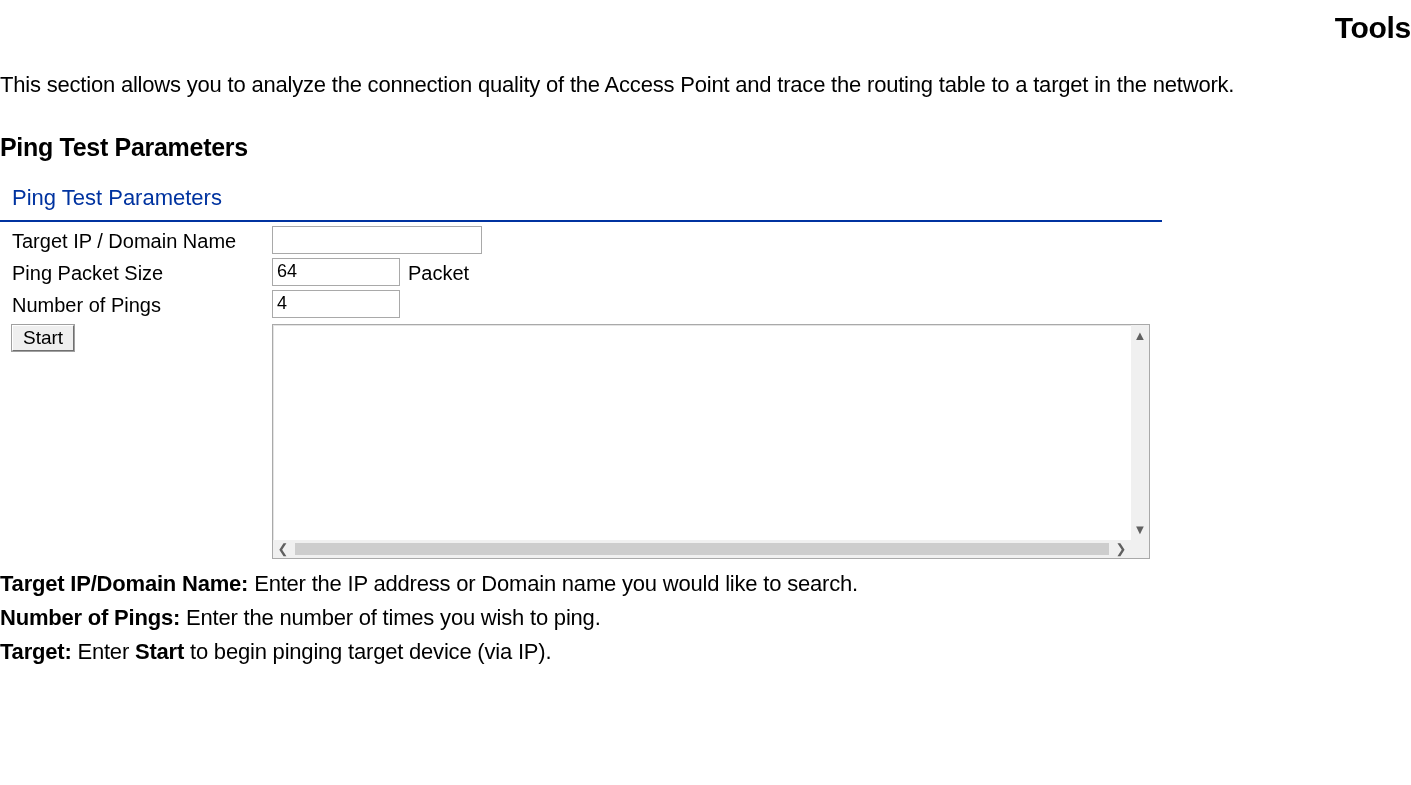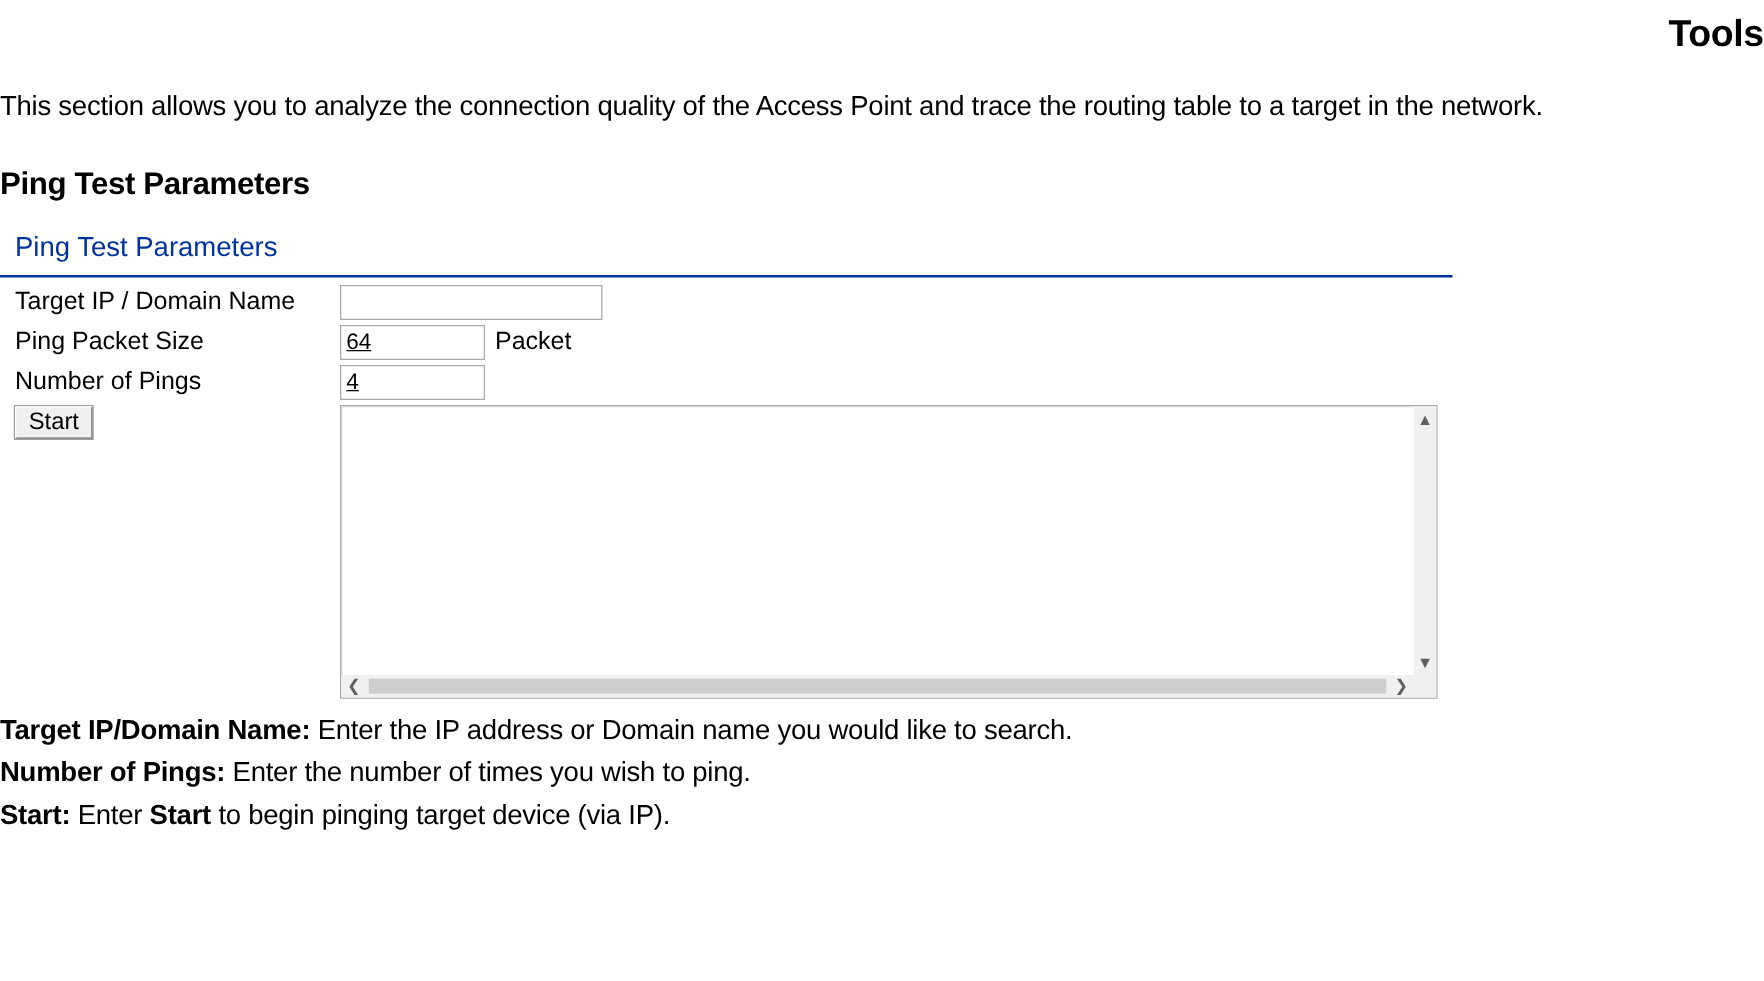--- a/index.html
+++ b/index.html
@@ -41,37 +41,37 @@
       padding: 0 0 6px 12px;
       border-bottom: 2px solid #0033a0;
     }
     .form-area {
       padding: 4px 0 0 12px;
       font-family: Arial, sans-serif;
       font-size: 20px;
     }
     .form-row {
       display: flex;
-      align-items: flex-end;
+      align-items: flex-start;
       min-height: 30px;
       margin-bottom: 2px;
     }
     .form-label {
       width: 260px;
       flex: 0 0 260px;
     }
     .text-input {
       border: 1px solid #a9a9a9;
       height: 28px;
       padding: 1px 4px;
       font-size: 18px;
       font-family: Arial, sans-serif;
     }
     .input-target { width: 210px; }
-    .input-small  { width: 116px; text-decoration: underline; }
+    .input-small  { width: 128px; }
     .unit { margin-left: 8px; }
     .row-top { align-items: flex-start; }
     .start-btn {
       font-family: Arial, sans-serif;
       font-size: 19px;
       padding: 1px 10px;
       background: #efefef;
       border-top: 1px solid #fff;
       border-left: 1px solid #fff;
       border-right: 1px solid #707070;
@@ -179,15 +179,15 @@
 </div>
 
 <div class="definitions">
   <p>
     <b>Target IP/Domain Name:</b><span> Enter the IP address or Domain name you would like to search.</span>
   </p>
   <p>
     <b>Number of Pings:</b><span> Enter the number of times you wish to ping.</span>
   </p>
   <p>
-    <b>Start:</b><span> Enter </span><b>Start</b><span> to begin pinging target device (via IP).</span>
+    <b>Target:</b><span> Enter </span><b>Start</b><span> to begin pinging target device (via IP).</span>
   </p>
 </div>
 
 </body></html>

